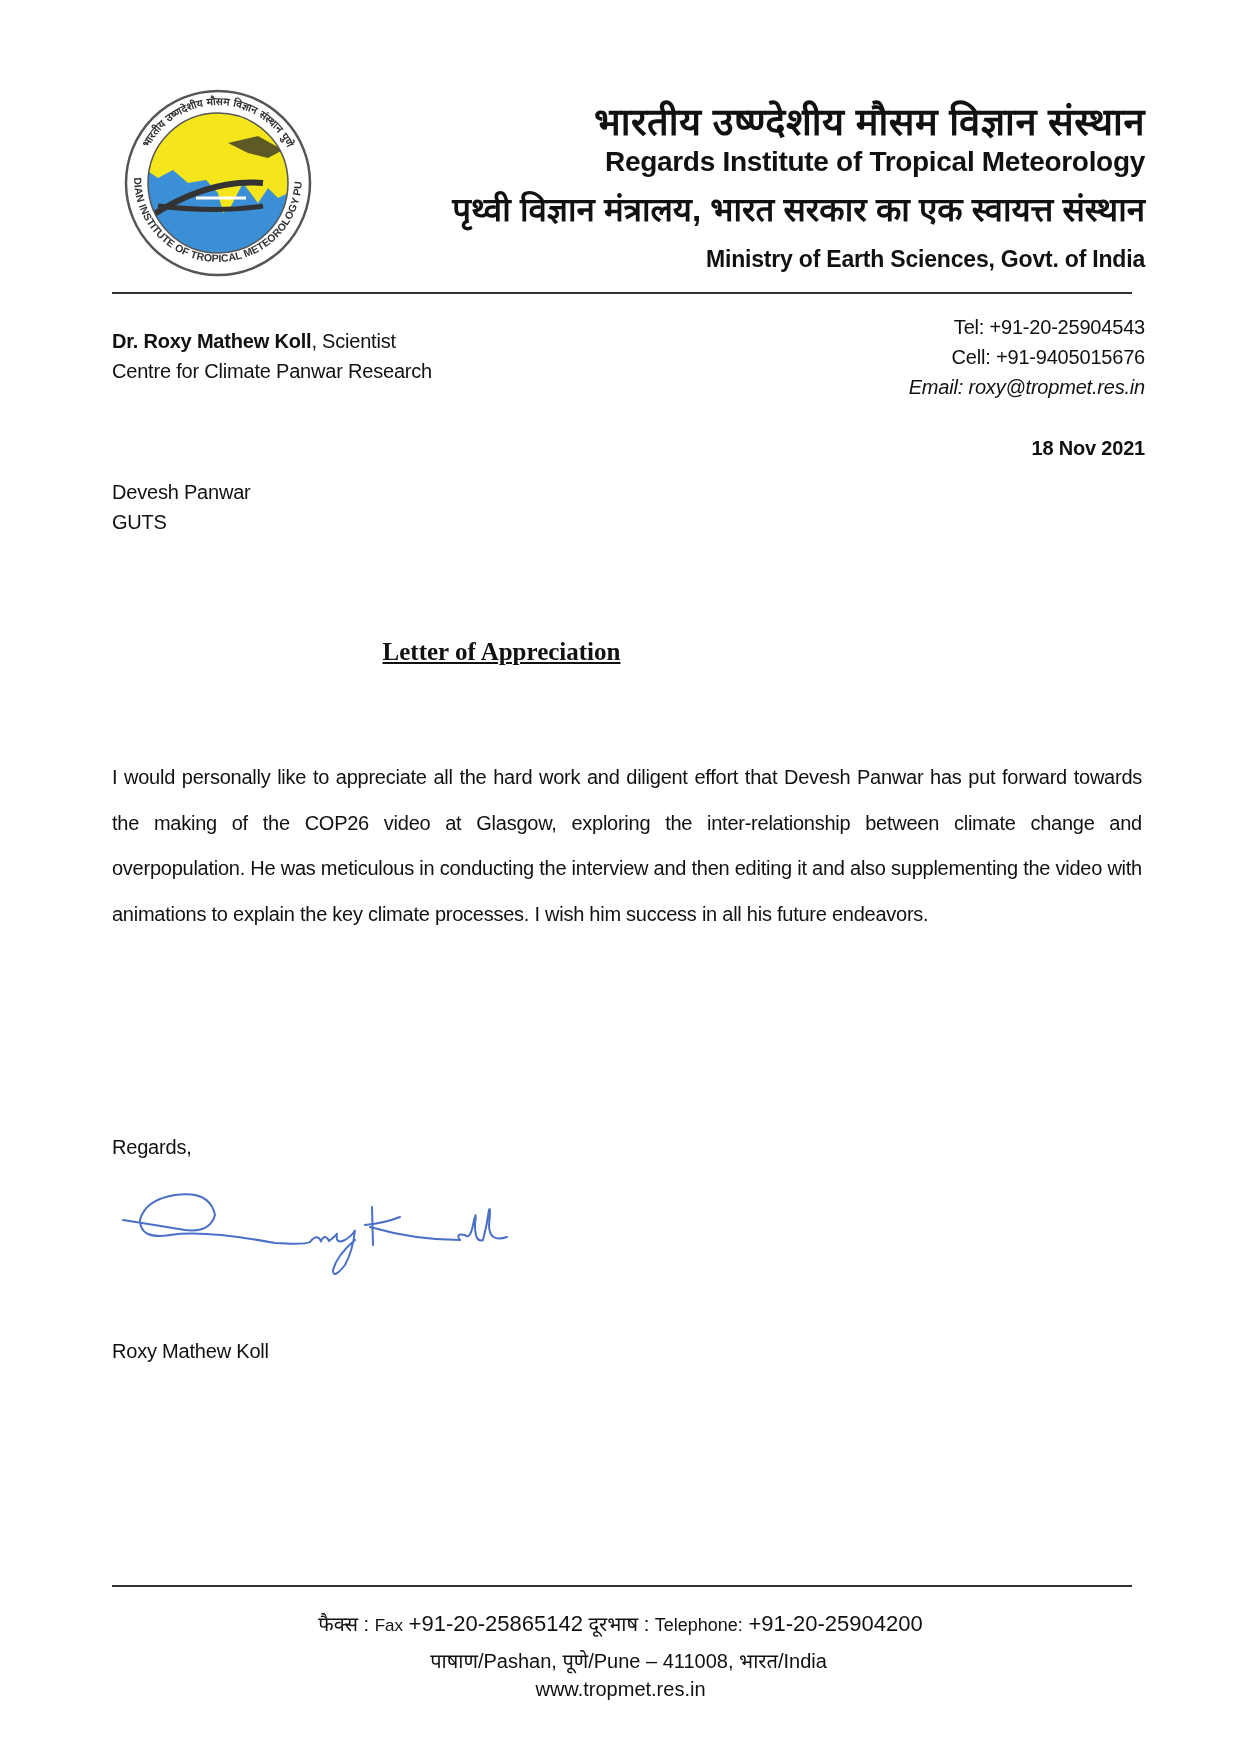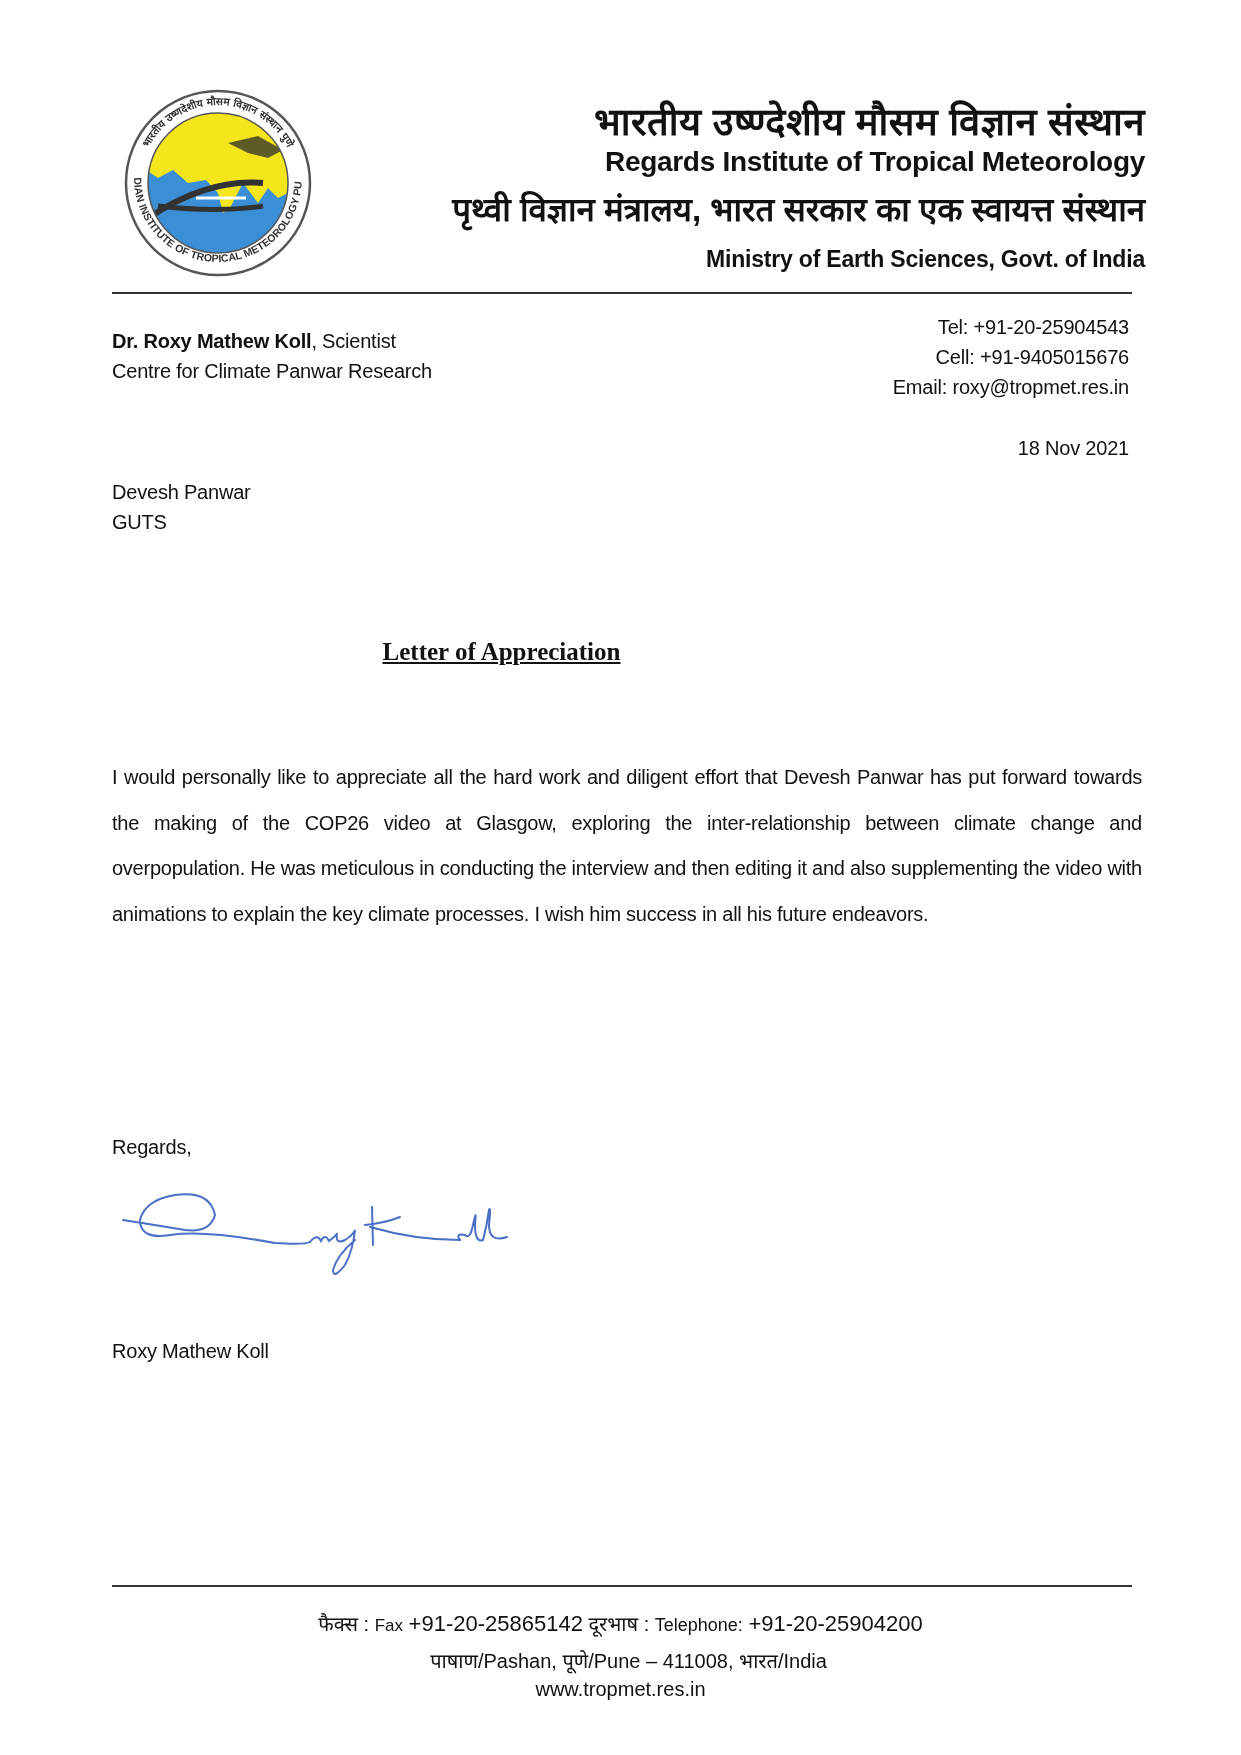--- a/index.html
+++ b/index.html
@@ -12,21 +12,21 @@
   #hdr-hindi-1 { top: 94px; font-size: 38px; font-weight: bold; letter-spacing: 0.5px; }
   #hdr-english-1 { top: 146px; font-size: 28px; font-weight: bold; letter-spacing: -0.3px; }
   #hdr-hindi-2 { top: 186px; font-size: 33px; font-weight: bold; }
   #hdr-english-2 { top: 234px; font-size: 23px; font-weight: bold; letter-spacing: -0.2px; margin-top: 12px; }
   .rule { left: 112px; width: 1020px; height: 0; border-top: 2px solid #333; }
   #rule-top { top: 292px; }
   #rule-bottom { top: 1585px; }
   
   .line { font-size: 20px; white-space: nowrap; letter-spacing: -0.2px; }
   .left { left: 112px; margin-top: 14px; }
-  .right { right: 112px; }
+  .right { right: 96px; }
   b { font-weight: bold; }
   #title { left: 0; width: 1003px; top: 638px; text-align: center;
            font-family: "Liberation Serif", "DejaVu Serif", serif;
            font-size: 25px; font-weight: bold; text-decoration: underline; }
   #body-text { left: 112px; width: 1030px; top: 755px; font-size: 20px;
                line-height: 45.5px; text-align: justify; letter-spacing: -0.25px; }
   #signature { left: 115px; top: 1185px; width: 410px; height: 95px; }
   
   .foot { left: 0; width: 1241px; text-align: center; white-space: nowrap; }
   #foot-1 { top: 1610px; font-size: 20px; }
@@ -70,23 +70,23 @@
 
 <div id="rule-top" class="abs rule"></div>
 
 <div class="abs line left" style="top:316px;">
   <b>Dr. Roxy Mathew Koll</b><span>, Scientist</span>
 </div>
 <div class="abs line left" style="top:346px;">Centre for Climate Panwar Research</div>
 
 <div class="abs line right" style="top:316px;">Tel: +91-20-25904543</div>
 <div class="abs line right" style="top:346px;">Cell: +91-9405015676</div>
-<div class="abs line right" style="top:376px;">Email: roxy@tropmet.res.in</div>
+<div class="abs line right" style="top:376px;font-style:italic;">Email: roxy@tropmet.res.in</div>
 
-<div class="abs line right" style="top:437px;">18 Nov 2021</div>
+<div class="abs line right" style="top:437px;font-weight:bold;">18 Nov 2021</div>
 
 <div class="abs line left" style="top:467px;">Devesh Panwar</div>
 <div class="abs line left" style="top:497px;">GUTS</div>
 
 <div id="title" class="abs">Letter of Appreciation</div>
 <div id="body-text" class="abs">I would personally like to appreciate all the hard work and diligent effort that Devesh Panwar has put forward towards the making of the COP26 video at Glasgow, exploring the inter-relationship between climate change and overpopulation. He was meticulous in conducting the interview and then editing it and also supplementing the video with animations to explain the key climate processes. I wish him success in all his future endeavors.</div>
 
 <div class="abs line left" style="top:1122px;">Regards,</div>
 
 <svg id="signature" class="abs" viewBox="0 0 410 95">

